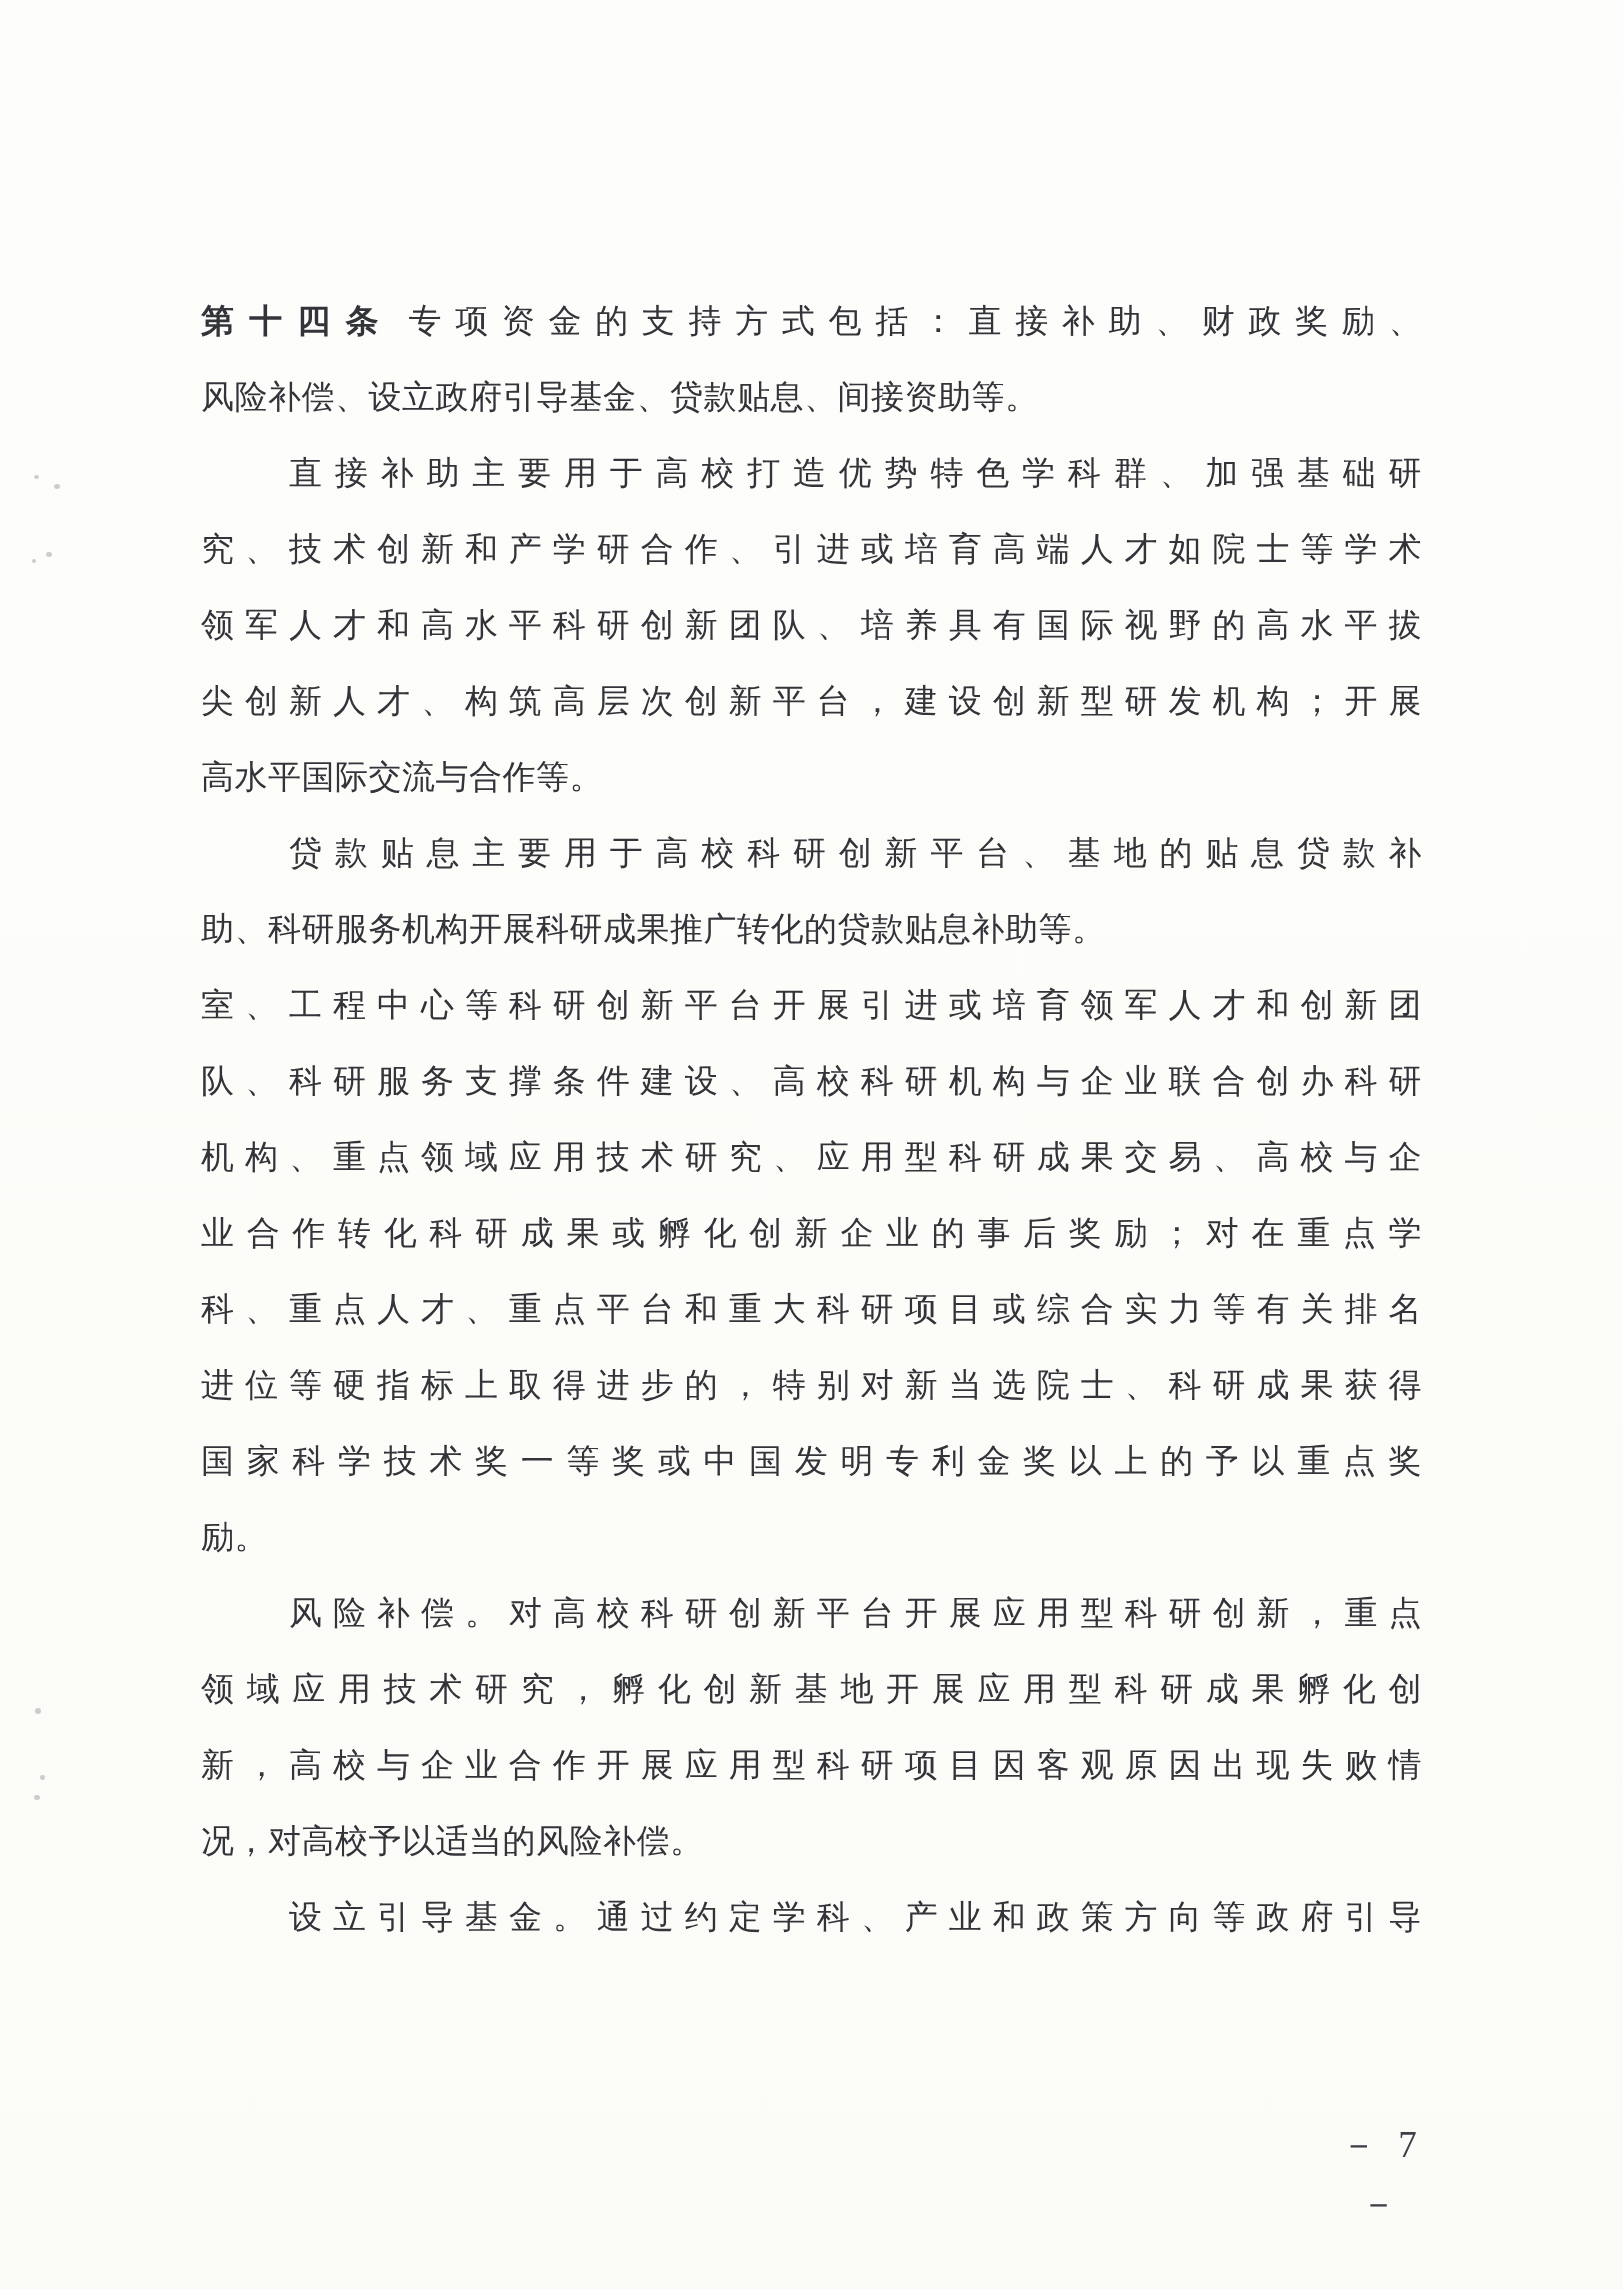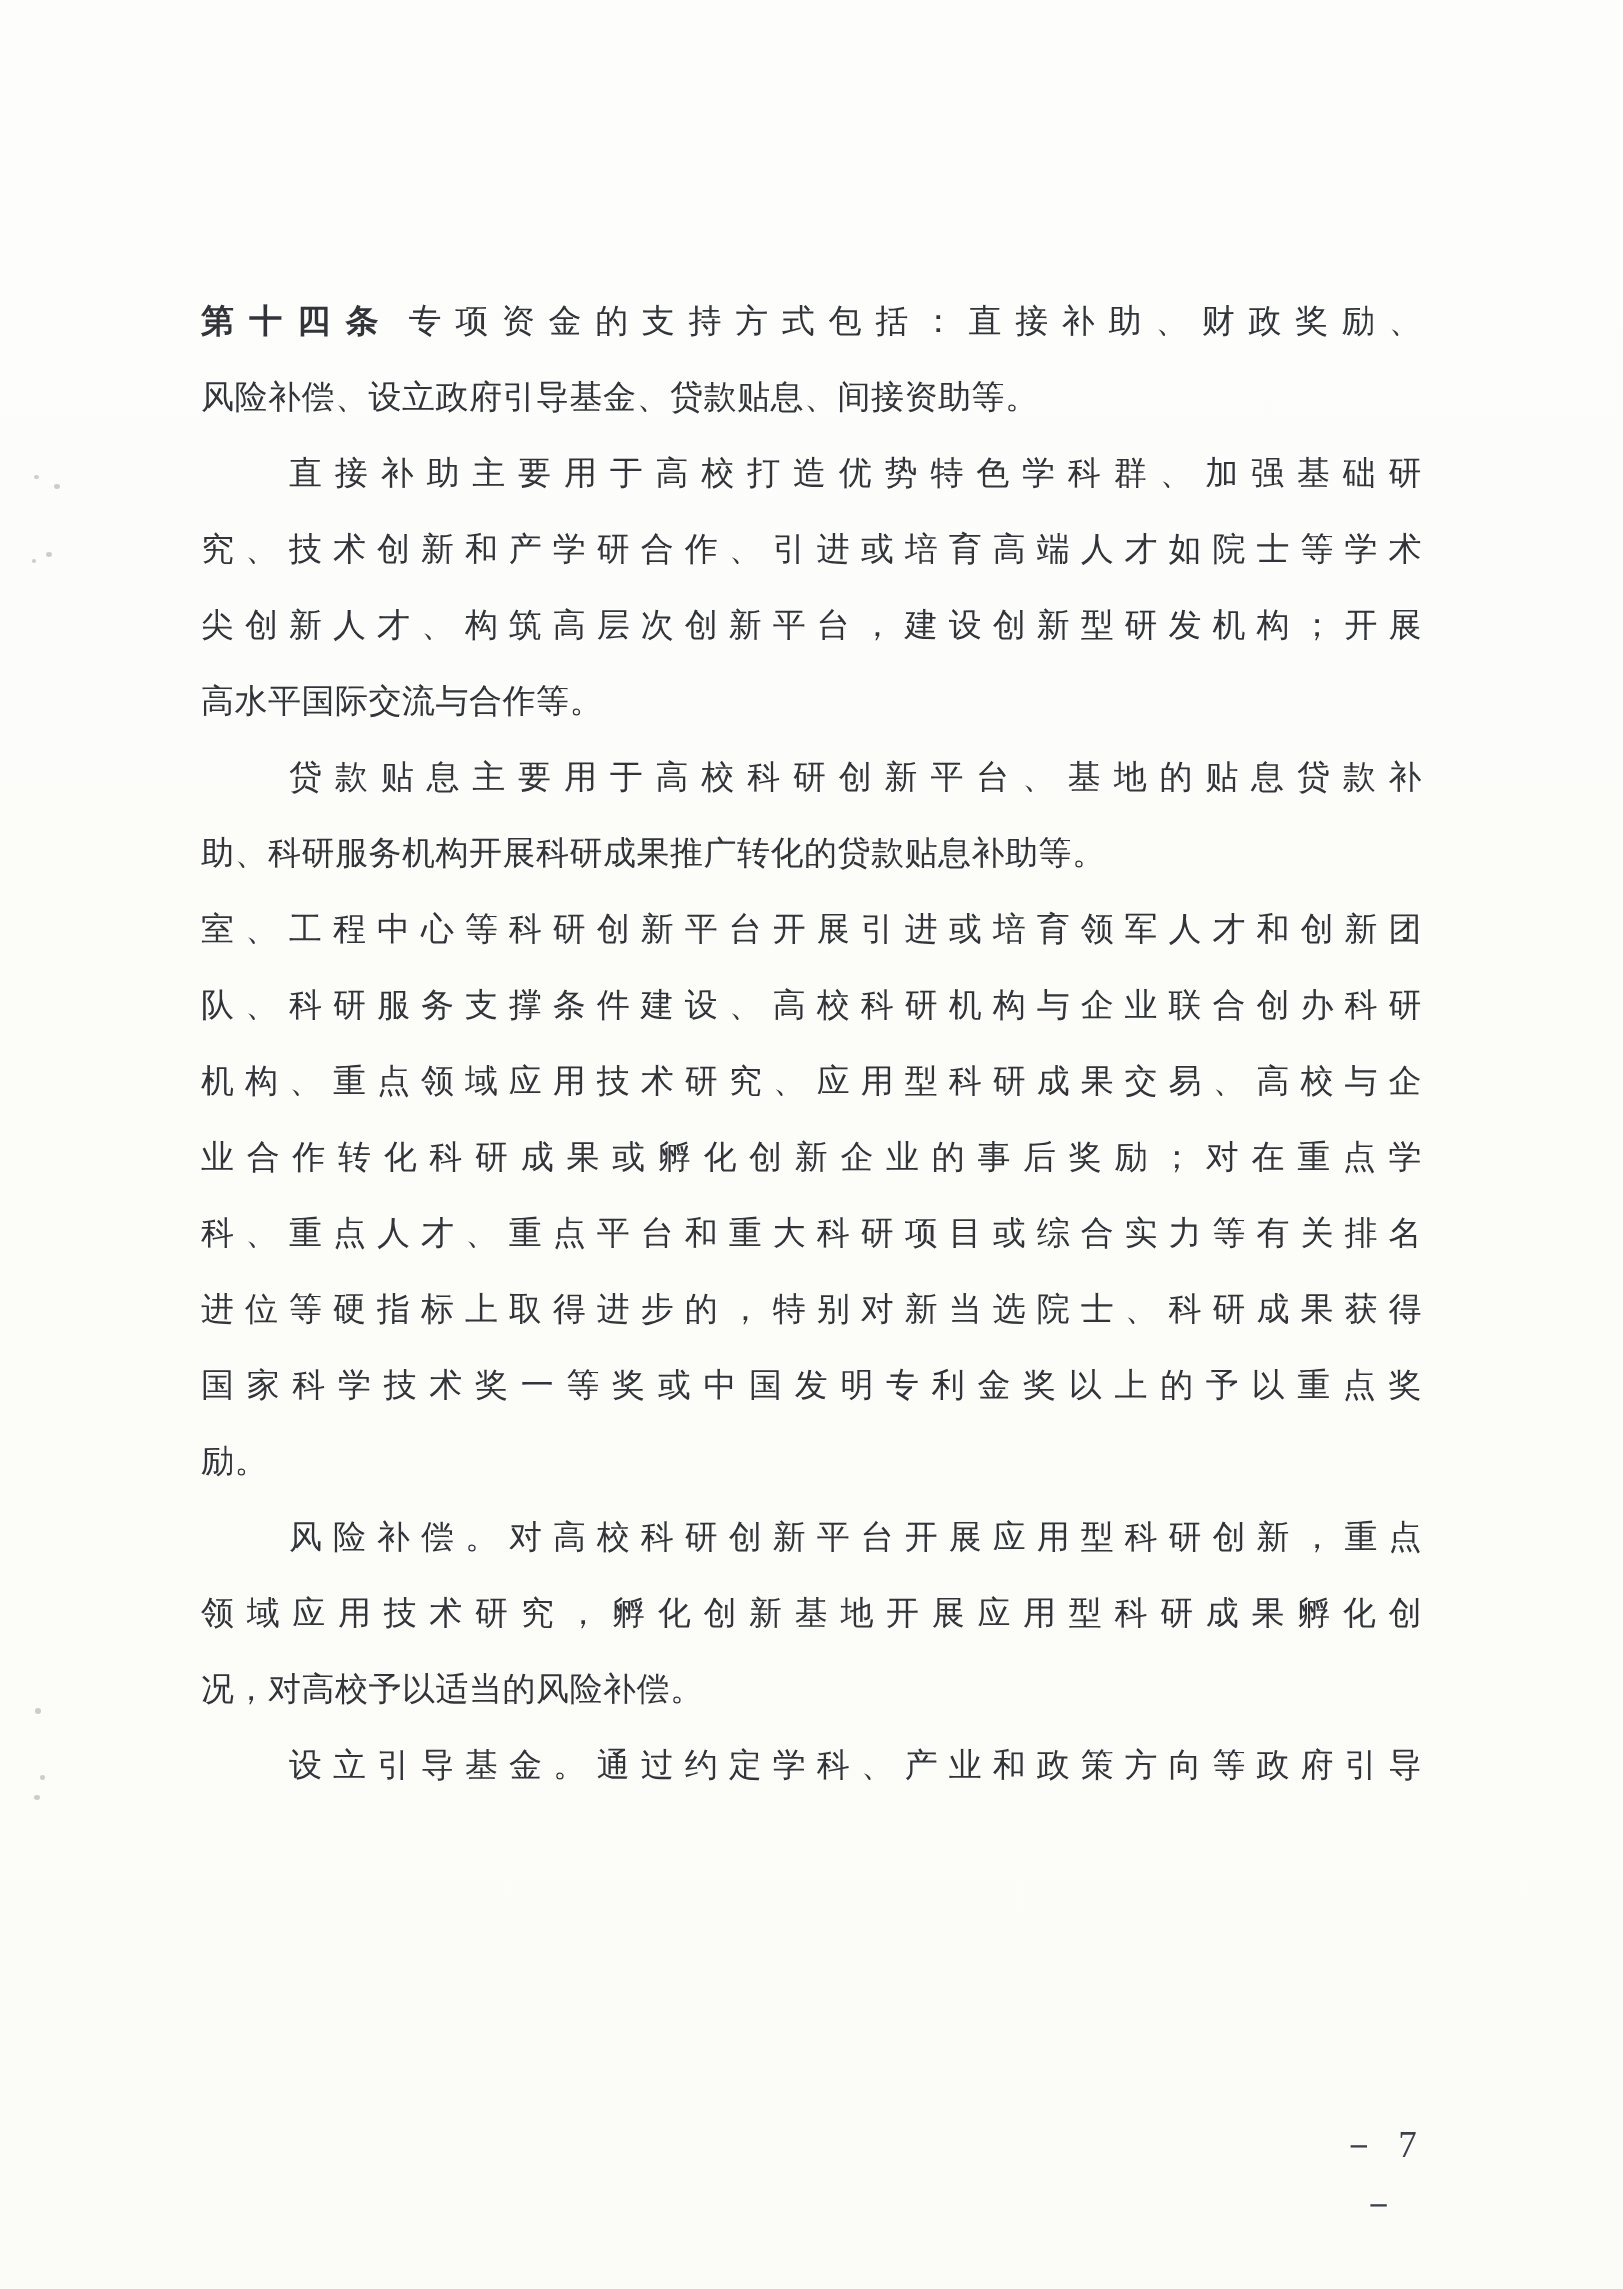--- a/index.html
+++ b/index.html
@@ -50,34 +50,36 @@
 </head>
 <body>
 
 <div class="page">
 
   <div class="textblock">
     <div class="line just"><span class="bold">第十四条</span><span>专项资金的支持方式包括：直接补助、财政奖励、</span></div>
     <div class="line end">风险补偿、设立政府引导基金、贷款贴息、间接资助等。</div>
     <div class="line just indent">直接补助主要用于高校打造优势特色学科群、加强基础研</div>
     <div class="line just">究、技术创新和产学研合作、引进或培育高端人才如院士等学术</div>
+    <div class="line just">领军人才和高水平科研创新团队、培养具有国际视野的高水平拔</div>
     <div class="line just">尖创新人才、构筑高层次创新平台，建设创新型研发机构；开展</div>
     <div class="line end">高水平国际交流与合作等。</div>
     <div class="line just indent">贷款贴息主要用于高校科研创新平台、基地的贴息贷款补</div>
     <div class="line end">助、科研服务机构开展科研成果推广转化的贷款贴息补助等。</div>
     <div class="line just">室、工程中心等科研创新平台开展引进或培育领军人才和创新团</div>
     <div class="line just">队、科研服务支撑条件建设、高校科研机构与企业联合创办科研</div>
     <div class="line just">机构、重点领域应用技术研究、应用型科研成果交易、高校与企</div>
     <div class="line just">业合作转化科研成果或孵化创新企业的事后奖励；对在重点学</div>
     <div class="line just">科、重点人才、重点平台和重大科研项目或综合实力等有关排名</div>
     <div class="line just">进位等硬指标上取得进步的，特别对新当选院士、科研成果获得</div>
     <div class="line just">国家科学技术奖一等奖或中国发明专利金奖以上的予以重点奖</div>
     <div class="line end">励。</div>
     <div class="line just indent">风险补偿。对高校科研创新平台开展应用型科研创新，重点</div>
     <div class="line just">领域应用技术研究，孵化创新基地开展应用型科研成果孵化创</div>
+    <div class="line just">新，高校与企业合作开展应用型科研项目因客观原因出现失败情</div>
     <div class="line end">况，对高校予以适当的风险补偿。</div>
     <div class="line just indent">设立引导基金。通过约定学科、产业和政策方向等政府引导</div>
   </div>
 
   <div class="pagenum">－ 7 －</div>
 
   <div class="speck" style="left:34px;top:475px;width:4.9px;height:3.9px;"></div>
   <div class="speck" style="left:54px;top:484px;width:5.9px;height:4.9px;"></div>
   <div class="speck" style="left:46px;top:552px;width:5.9px;height:4.9px;"></div>
   <div class="speck" style="left:32px;top:559px;width:3.9px;height:3.9px;"></div>

